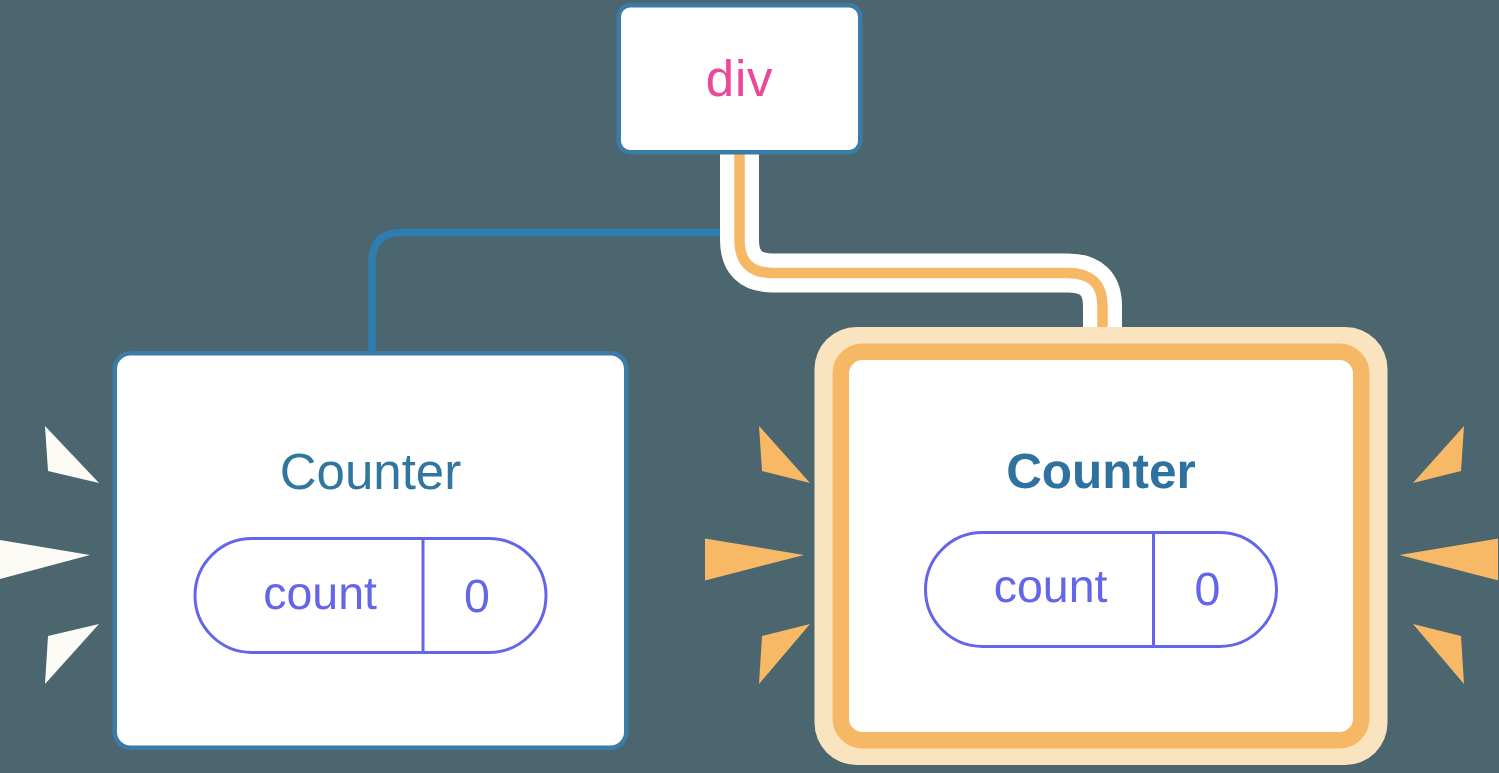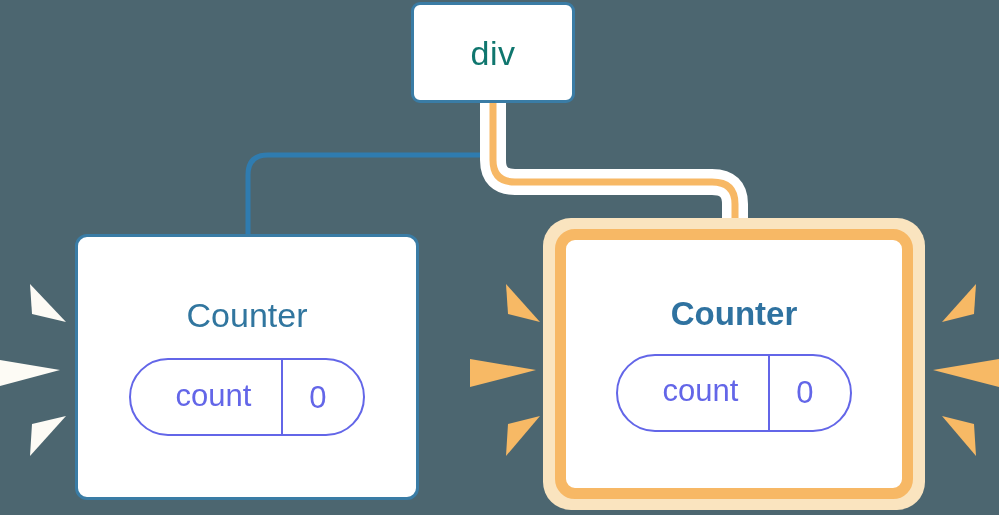--- a/index.html
+++ b/index.html
@@ -33,21 +33,21 @@
   #div-node {
     left: 411px;
     top: 2px;
     width: 164px;
     height: 101px;
     border: 3px solid #3a7ca5;
     border-radius: 9px;
     z-index: 6;
   }
   #div-node .node-title {
-    color: #0f766e;
+    color: #ec4899;
     font-size: 34px;
     font-weight: 400;
     letter-spacing: 0.5px;
     line-height: 1;
   }
   
   #counter-left {
     left: 75px;
     top: 234px;
     width: 344px;

